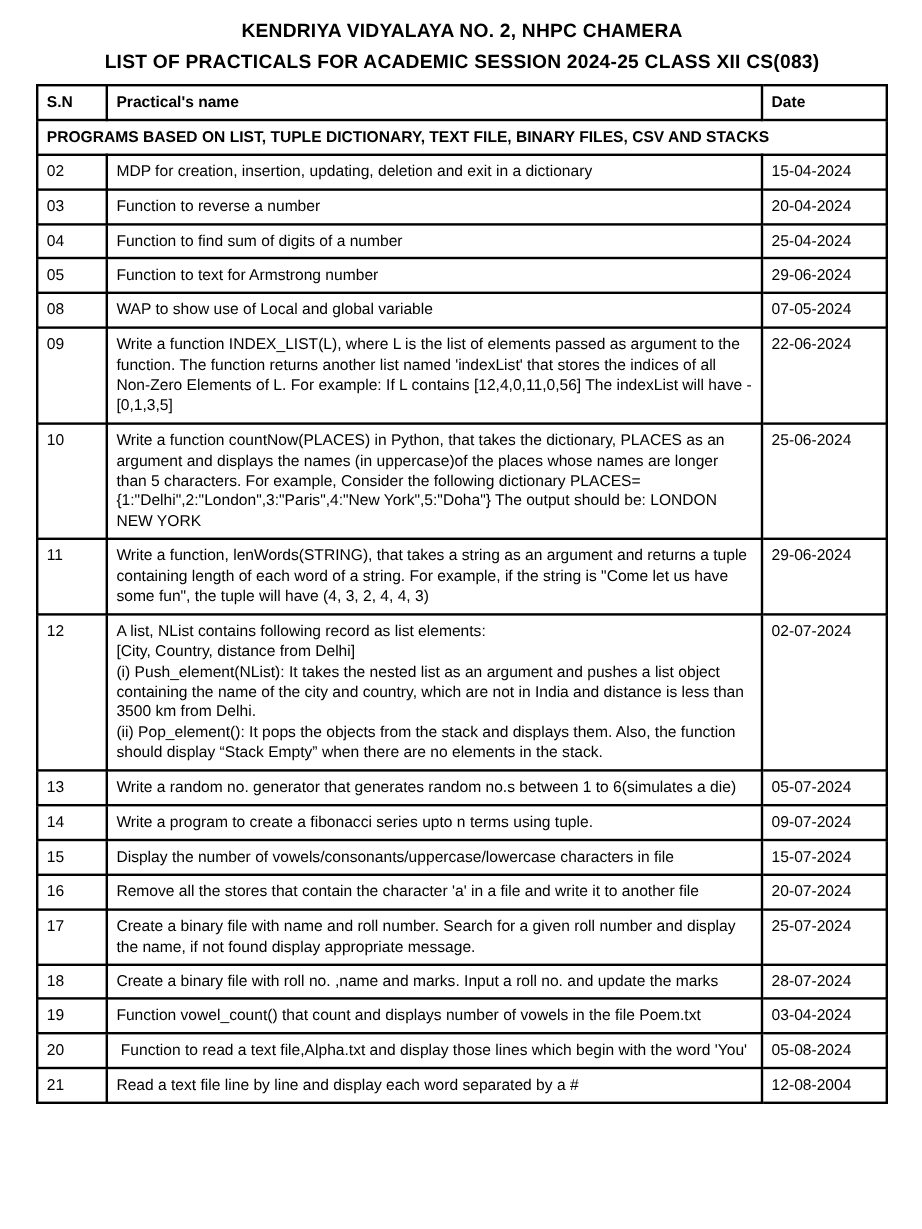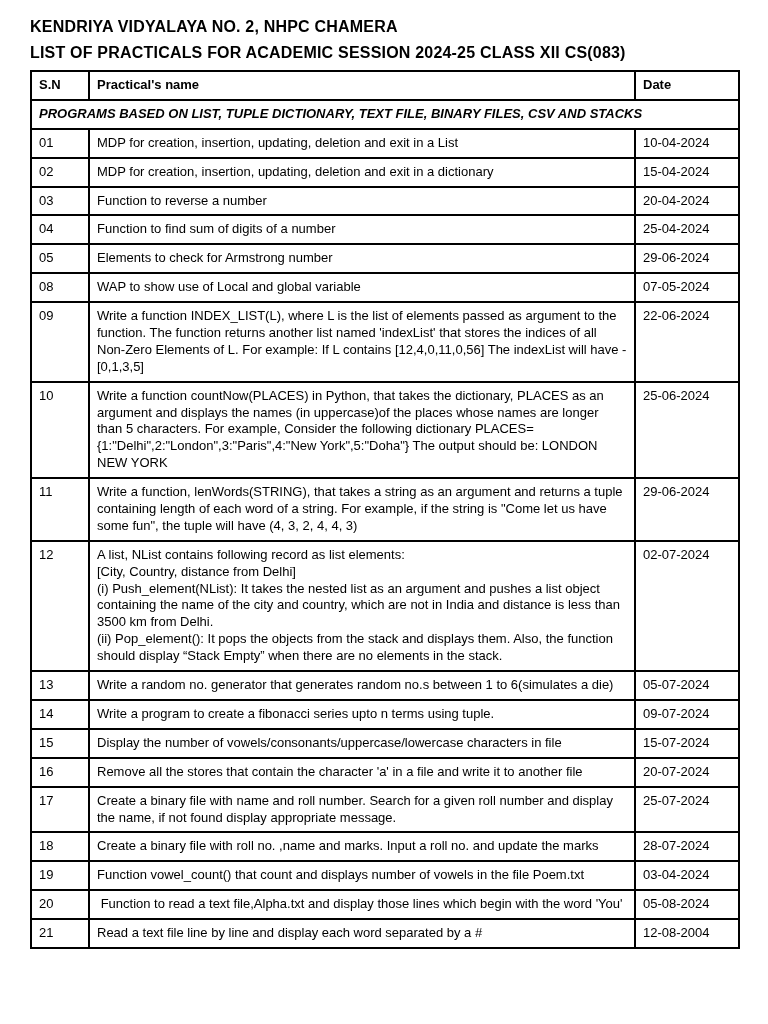--- a/index.html
+++ b/index.html
@@ -8,21 +8,21 @@
     min-height: 1024px;
     box-sizing: border-box;
     padding: 14px 28px 12px 30px;
     background: #ffffff;
     color: #000000;
     font-family: "Liberation Sans", sans-serif;
   }
   .doc-title, .doc-subtitle {
     font-size: 16px;
     font-weight: bold;
-    text-align: left;
+    text-align: center;
     margin: 0 0 8px 0;
     letter-spacing: 0.2px;
   }
   .doc-title { margin-top: 4px; }
   table.practicals {
     width: 100%;
     border-collapse: collapse;
     table-layout: fixed;
   }
   table.practicals th, table.practicals td {
@@ -36,21 +36,20 @@
   }
   th.col-sn { width: 42px; font-size: 14px; font-weight: bold; padding-top: 7px; padding-bottom: 7px; border-radius: 11px; }
   th.col-name { text-align: center; font-size: 15px; font-weight: bold; padding-top: 7px; padding-bottom: 7px; }
   th.col-date { width: 88px; font-size: 14px; font-weight: bold; padding-top: 7px; padding-bottom: 7px; }
   td.section-cell {
     font-weight: bold;
     text-align: center;
     font-size: 13px;
     padding-top: 8px;
     padding-bottom: 8px;
-    font-style: italic;
   }
   td.name-cell { white-space: pre-wrap; }
   td.sn-cell { }
   td.date-cell { }
 </style>
 </head>
 <body>
 
 <div class="page">
   <h1 class="doc-title">KENDRIYA VIDYALAYA NO. 2, NHPC CHAMERA</h1>
@@ -62,25 +61,20 @@
         <th class="col-sn">S.N</th>
         <th class="col-name">Practical's name</th>
         <th class="col-date">Date</th>
       </tr>
     </thead>
     <tbody>
       <tr>
         <td class="section-cell" colspan="3">PROGRAMS BASED ON LIST, TUPLE DICTIONARY, TEXT FILE, BINARY FILES, CSV AND STACKS</td>
       </tr>
 
-  <tr>
-    <td class="sn-cell">01</td>
-    <td class="name-cell">MDP for creation, insertion, updating, deletion and exit in a List</td>
-    <td class="date-cell">10-04-2024</td>
-  </tr>
 
   <tr>
     <td class="sn-cell">02</td>
     <td class="name-cell">MDP for creation, insertion, updating, deletion and exit in a dictionary</td>
     <td class="date-cell">15-04-2024</td>
   </tr>
 
   <tr>
     <td class="sn-cell">03</td>
     <td class="name-cell">Function to reverse a number</td>
@@ -88,21 +82,21 @@
   </tr>
 
   <tr>
     <td class="sn-cell">04</td>
     <td class="name-cell">Function to find sum of digits of a number</td>
     <td class="date-cell">25-04-2024</td>
   </tr>
 
   <tr>
     <td class="sn-cell">05</td>
-    <td class="name-cell">Elements to check for Armstrong number</td>
+    <td class="name-cell">Function to text for Armstrong number</td>
     <td class="date-cell">29-06-2024</td>
   </tr>
 
 
   <tr>
     <td class="sn-cell">08</td>
     <td class="name-cell">WAP to show use of Local and global variable</td>
     <td class="date-cell">07-05-2024</td>
   </tr>
 

